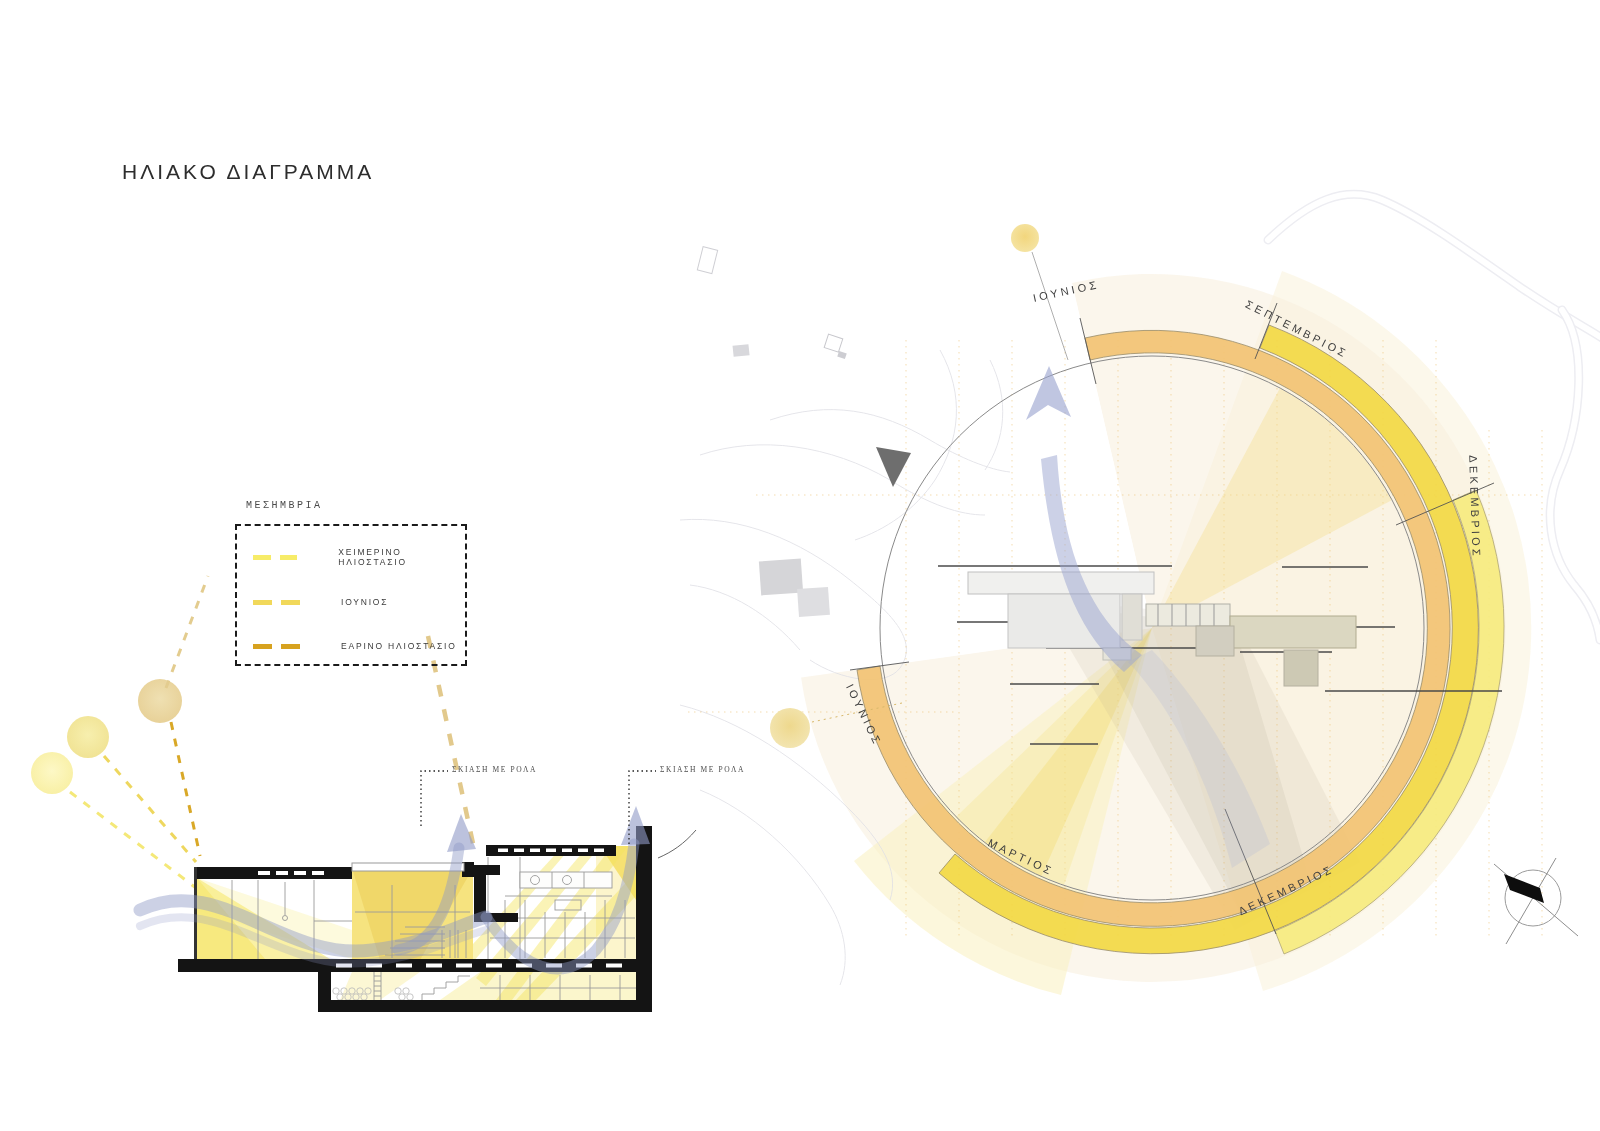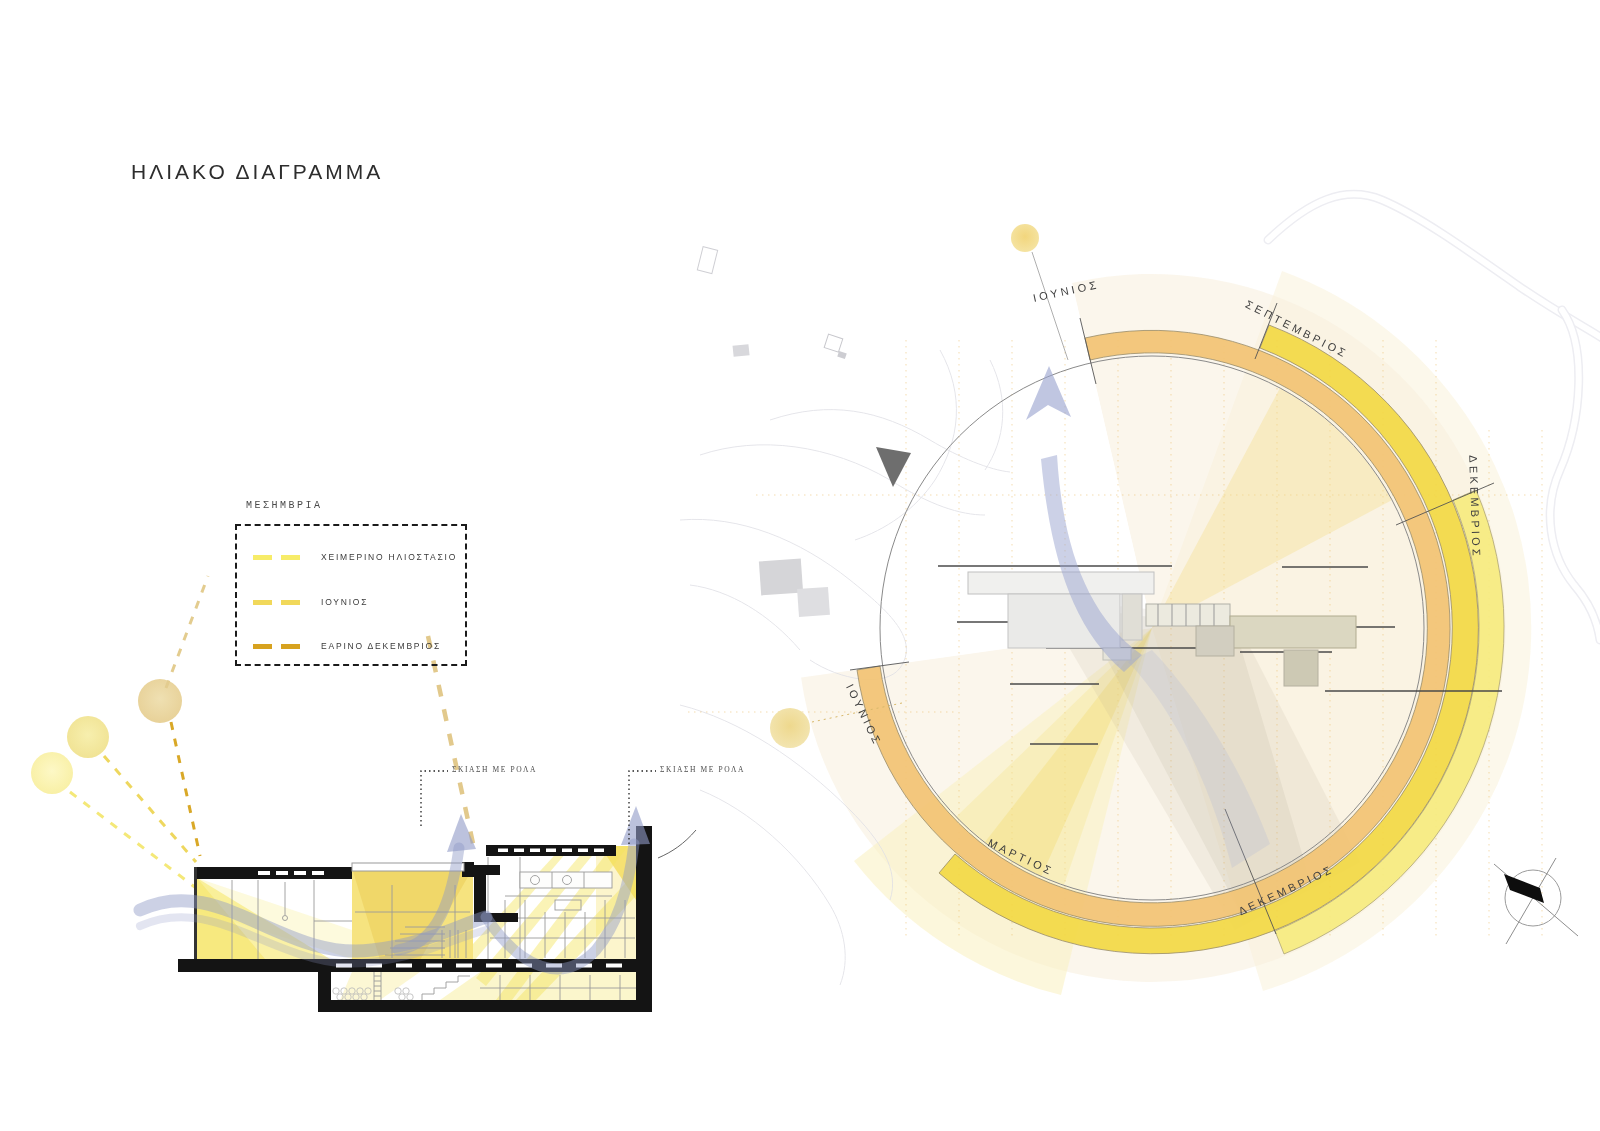--- a/index.html
+++ b/index.html
@@ -1,26 +1,26 @@
 <!DOCTYPE html>
 <html><head>
 <meta charset="utf-8">
 <style>
   html,body{margin:0;padding:0;background:#fff;}
   #canvas{position:relative;width:1600px;height:1131px;background:#ffffff;overflow:hidden;
           font-family:"Liberation Sans", sans-serif;}
   #art{position:absolute;left:0;top:0;}
   .txt{position:absolute;color:#3d3d3d;white-space:nowrap;}
-  #page-title{left:122px;top:160px;font-size:21px;letter-spacing:3px;color:#2d2d2d;font-weight:400;margin-left:9px;}
+  #page-title{left:122px;top:160px;font-size:21px;letter-spacing:3px;color:#2d2d2d;font-weight:400;}
   
   #legend-header{left:246px;top:500px;font-size:10px;letter-spacing:2.5px;color:#4a4a4a;font-family:Liberation Mono, monospace;}
   #legend-box{position:absolute;left:235px;top:524px;width:228px;height:138px;border:2px dashed #1b1b1b;}
   .legend-row{position:absolute;left:16px;display:flex;align-items:center;height:10px;}
   .legend-row .dash{width:19px;height:5px;margin-right:9px;display:inline-block;}
-  .legend-row .lab{font-size:8.5px;letter-spacing:1.8px;color:#3a3a3a;margin-left:12px;}
+  .legend-row .lab{font-size:8.5px;letter-spacing:1.8px;color:#3a3a3a;margin-left:32px;}
   
   .month{position:absolute;width:170px;text-align:center;font-size:11px;letter-spacing:3.2px;color:#3f3f3f;}
   
   .shade-label{position:absolute;font-size:7.5px;letter-spacing:1.6px;color:#4a4a4a;font-family:Liberation Serif, serif;}
 </style>
 </head>
 <body>
 
 <div id="canvas">
 
@@ -335,21 +335,21 @@
     <span class="lab">ΧΕΙΜΕΡΙΝΟ ΗΛΙΟΣΤΑΣΙΟ</span>
   </div>
   <div class="legend-row" style="top:71px">
     <span class="dash" style="background-color: rgb(241, 216, 90);"></span>
     <span class="dash" style="background-color: rgb(241, 216, 90);"></span>
     <span class="lab">ΙΟΥΝΙΟΣ</span>
   </div>
   <div class="legend-row" style="top:115px">
     <span class="dash" style="background-color: rgb(215, 162, 31);"></span>
     <span class="dash" style="background-color: rgb(215, 162, 31);"></span>
-    <span class="lab">ΕΑΡΙΝΟ ΔΕΚΕΜΒΡΙΟΣ</span>
+    <span class="lab">ΕΑΡΙΝΟ ΗΛΙΟΣΤΑΣΙΟ</span>
   </div>
 </div>
 
 <div class="month" style="left:981px;top:285px;width:170px;transform:rotate(-12deg)">ΙΟΥΝΙΟΣ</div>
 <div class="month" style="left:1212px;top:323px;transform:rotate(27deg)">ΣΕΠΤΕΜΒΡΙΟΣ</div>
 <div class="month" style="left:1390px;top:501px;transform:rotate(88deg)">ΔΕΚΕΜΒΡΙΟΣ</div>
 <div class="month" style="left:1201px;top:884px;transform:rotate(-25deg)">ΔΕΚΕΜΒΡΙΟΣ</div>
 <div class="month" style="left:936px;top:851px;transform:rotate(25deg)">ΜΑΡΤΙΟΣ</div>
 <div class="month" style="left:779px;top:709px;transform:rotate(64deg)">ΙΟΥΝΙΟΣ</div>
 

